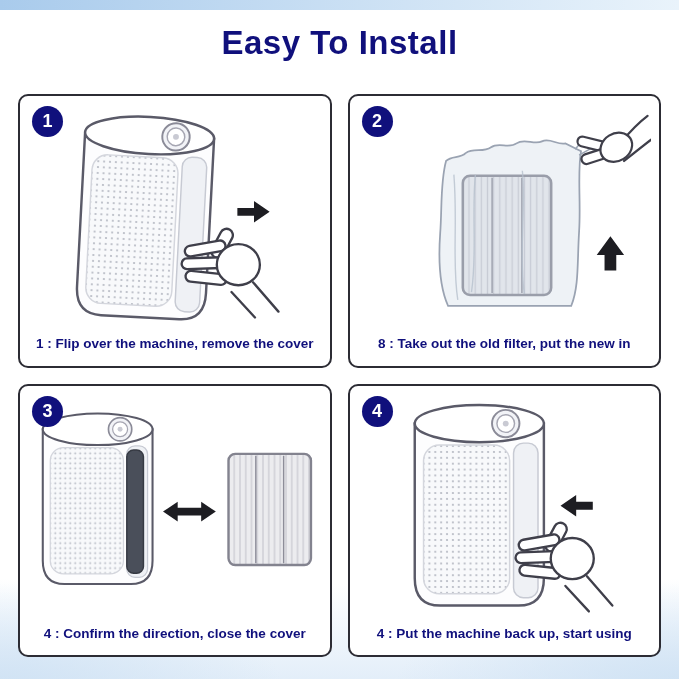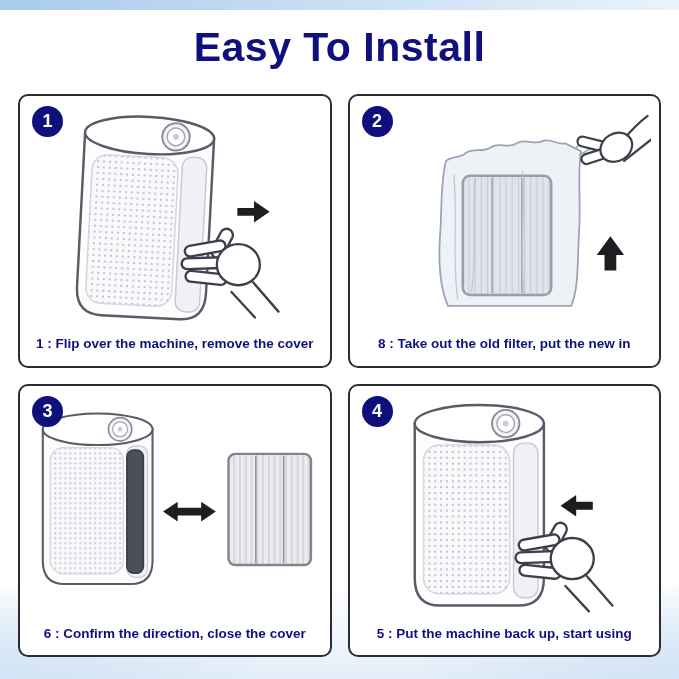--- a/index.html
+++ b/index.html
@@ -5,21 +5,21 @@
   *{margin:0;padding:0;box-sizing:border-box}
   html,body{width:679px;height:679px}
   body{font-family:"Liberation Sans",sans-serif;overflow:hidden;background:#fff}
   .page{position:relative;width:679px;height:679px;
     background:
       radial-gradient(60% 24% at 0% 102%, var(--bg-fade,#cfe2f4) 0%, rgba(255,255,255,0) 70%),
       radial-gradient(60% 24% at 100% 102%, var(--bg-fade,#cfe2f4) 0%, rgba(255,255,255,0) 70%),
       linear-gradient(180deg,#ffffff 0%,#ffffff 86%,#e3eef9 100%);}
   .top-strip{position:absolute;top:0;left:0;width:100%;height:10px;
     background:linear-gradient(90deg,var(--top-strip-start,#a9cbec),var(--top-strip-end,#e9f3fb));}
-  .title{padding-top:24px;text-align:center;font-size:41px;font-weight:700;
+  .title{padding-top:24px;text-align:center;font-size:33px;font-weight:700;
     color:var(--navy,#10107c);letter-spacing:.5px}
   .grid{position:absolute;left:18px;right:18px;top:94px;bottom:22px;
     display:grid;grid-template-columns:1fr 1fr;grid-template-rows:1fr 1fr;gap:16px}
   .panel{border:2.5px solid var(--panel-border,#2c2c34);border-radius:10px;background:#fff;
     position:relative;display:flex;flex-direction:column;overflow:hidden}
   .badge{position:absolute;top:10px;left:12px;width:31px;height:31px;border-radius:50%;
     background:var(--navy,#10107c);color:#fff;font-weight:700;font-size:18px;
     display:flex;align-items:center;justify-content:center;z-index:2}
   .illus{flex:1;display:flex;align-items:center;justify-content:center;padding:6px 8px 0;min-height:0}
   .illus svg{width:100%;height:100%}
@@ -114,29 +114,29 @@
     <section class="panel">
       <div class="badge">3</div>
       <div class="illus">
         <svg viewBox="0 0 300 228" preserveAspectRatio="xMidYMid meet">
           <use href="#sym-machine" width="150" height="220" transform="translate(10,12) scale(0.85)"></use>
           <rect x="101" y="57" width="17" height="126" rx="7" fill="#4a4f5a" stroke="#363a43" stroke-width="1.5"></rect>
           <path class="arrow" d="M 138 120 l 15 -10 v 6 h 24 v -6 l 15 10 -15 10 v -6 h -24 v 6 z"></path>
           <use href="#sym-filter" width="92" height="122" transform="translate(202,58) scale(0.98)"></use>
         </svg>
       </div>
-      <div class="caption">6 : Confirm the direction, close the cover</div>
+      <div class="caption">4 : Confirm the direction, close the cover</div>
     </section>
 
     <section class="panel">
       <div class="badge">4</div>
       <div class="illus">
         <svg viewBox="0 0 300 228" preserveAspectRatio="xMidYMid meet">
           <use href="#sym-machine" width="150" height="220" transform="translate(52,2)"></use>
           <path class="arrow" d="M 240 110 h -17 v -7 l -16 11 16 11 v -7 h 17 z"></path>
           <use href="#sym-hand" width="110" height="110" transform="translate(156,116)"></use>
         </svg>
       </div>
-      <div class="caption">5 : Put the machine back up, start using</div>
+      <div class="caption">4 : Put the machine back up, start using</div>
     </section>
 
   </div>
 </div>
 
 </body></html>

